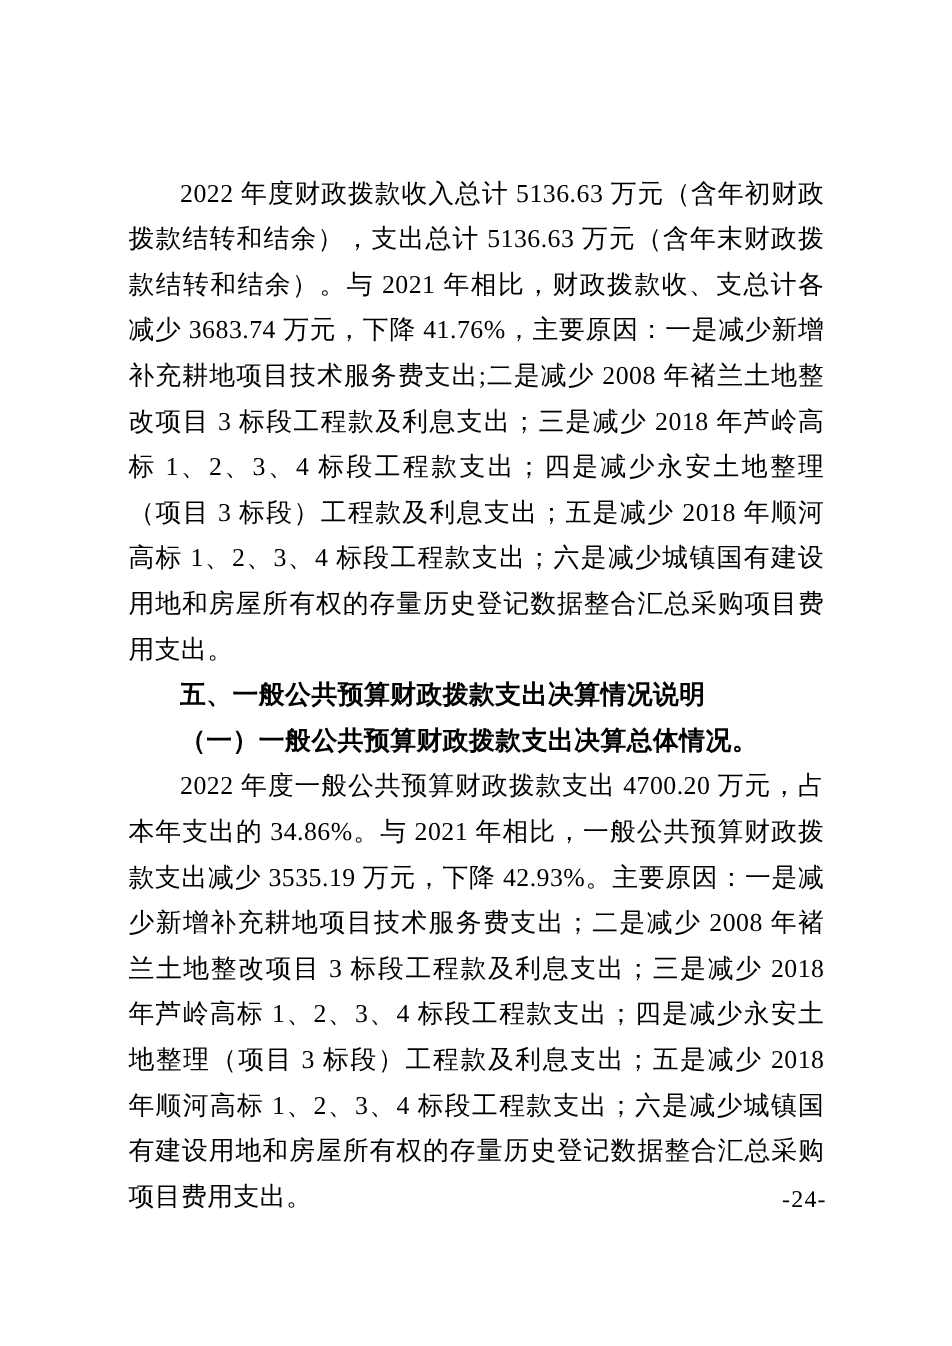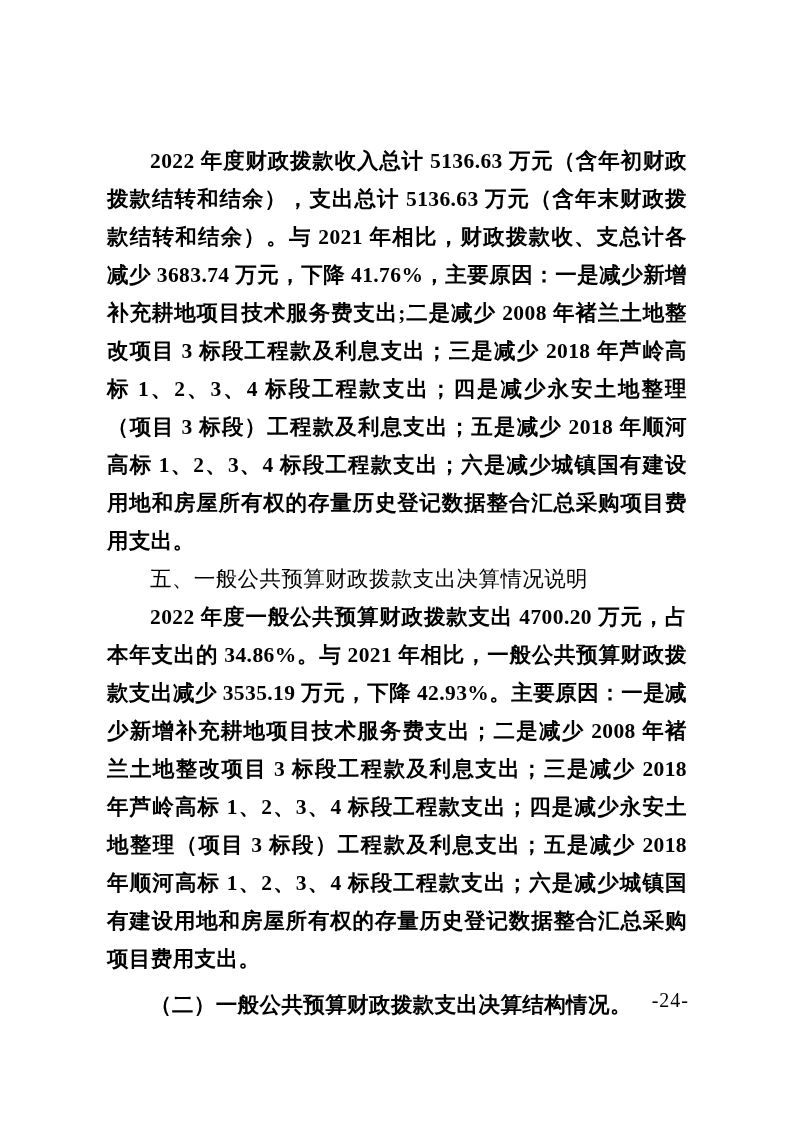--- a/index.html
+++ b/index.html
@@ -31,24 +31,24 @@
     margin: 0;
     font-size: 21.5px;
     line-height: 38px;
     text-align: justify;
     text-justify: inter-ideograph;
     text-indent: 2em;
     letter-spacing: 0.4px;
     word-break: break-all;
   }
   p.body-para {
-    font-weight: bold;
+    font-weight: normal;
   }
   p.section-heading {
-    font-weight: normal;
+    font-weight: bold;
   }
   p.bold-heading {
     font-weight: bold;
   }
   p.bold-heading.second {
     margin-top: 8px;
   }
   .page-number {
     position: absolute;
     right: 104px;
@@ -60,17 +60,17 @@
     text-align: center;
   }
 </style>
 </head>
 <body>
 
 <div class="page">
   <div class="content">
     <p class="body-para">2022 年度财政拨款收入总计 5136.63 万元（含年初财政拨款结转和结余），支出总计 5136.63 万元（含年末财政拨款结转和结余）。与 2021 年相比，财政拨款收、支总计各减少 3683.74 万元，下降 41.76%，主要原因：一是减少新增补充耕地项目技术服务费支出;二是减少 2008 年褚兰土地整改项目 3 标段工程款及利息支出；三是减少 2018 年芦岭高标 1、2、3、4 标段工程款支出；四是减少永安土地整理（项目 3 标段）工程款及利息支出；五是减少 2018 年顺河高标 1、2、3、4 标段工程款支出；六是减少城镇国有建设用地和房屋所有权的存量历史登记数据整合汇总采购项目费用支出。</p>
     <p class="section-heading">五、一般公共预算财政拨款支出决算情况说明</p>
+    <p class="bold-heading">（一）一般公共预算财政拨款支出决算总体情况。</p>
     <p class="body-para">2022 年度一般公共预算财政拨款支出 4700.20 万元，占本年支出的 34.86%。与 2021 年相比，一般公共预算财政拨款支出减少 3535.19 万元，下降 42.93%。主要原因：一是减少新增补充耕地项目技术服务费支出；二是减少 2008 年褚兰土地整改项目 3 标段工程款及利息支出；三是减少 2018 年芦岭高标 1、2、3、4 标段工程款支出；四是减少永安土地整理（项目 3 标段）工程款及利息支出；五是减少 2018 年顺河高标 1、2、3、4 标段工程款支出；六是减少城镇国有建设用地和房屋所有权的存量历史登记数据整合汇总采购项目费用支出。</p>
-    <p class="bold-heading second">（二）一般公共预算财政拨款支出决算结构情况。</p>
   </div>
   <div class="page-number">-24-</div>
 </div>
 
 </body></html>

